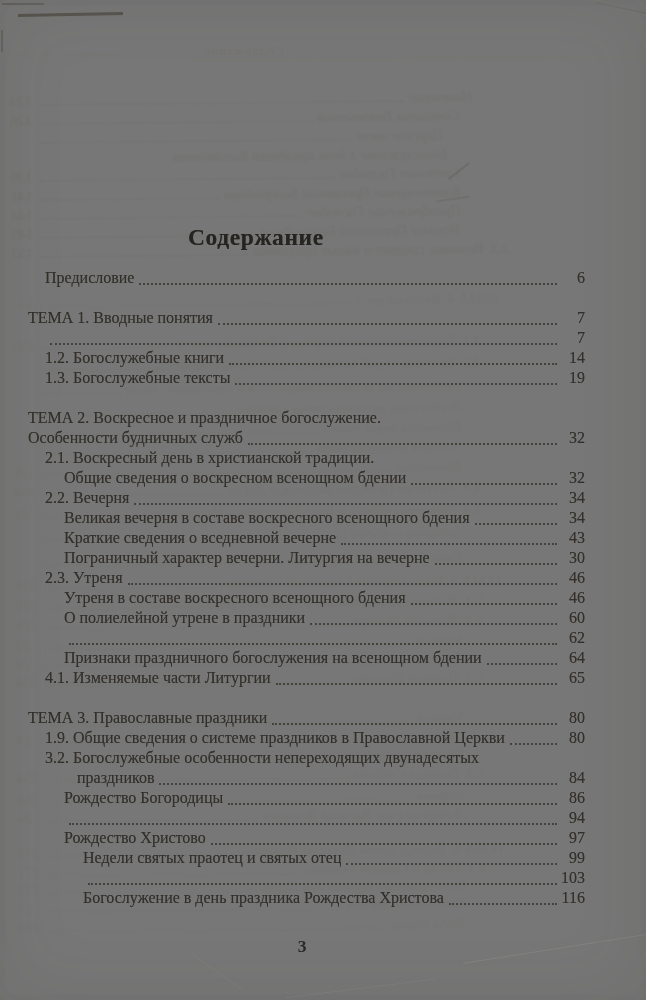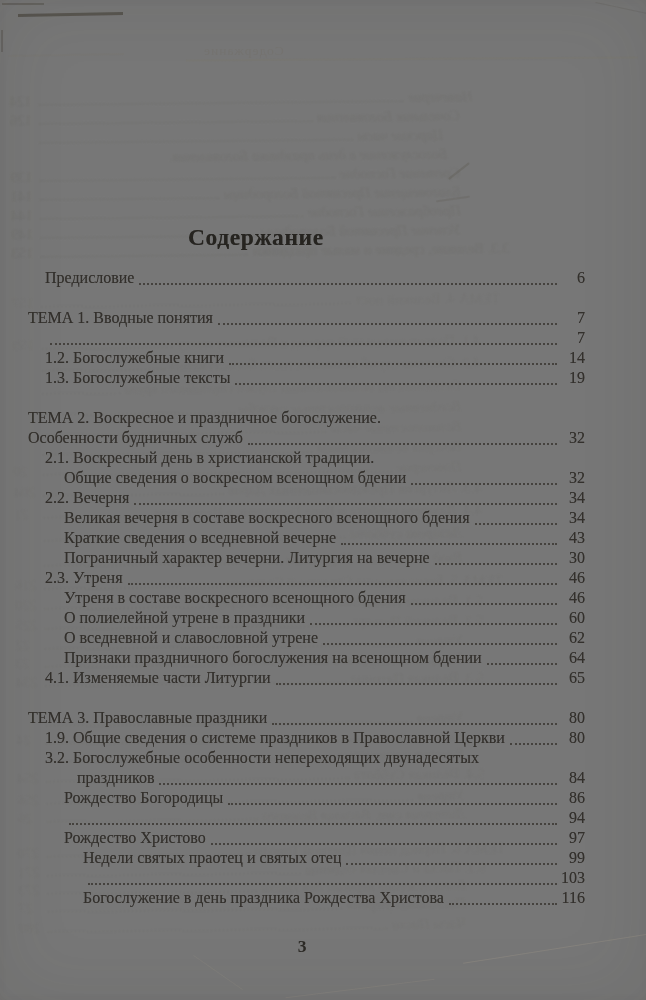--- a/index.html
+++ b/index.html
@@ -331,21 +331,20 @@
         <span class="t">Утреня в составе воскресного всенощного бдения</span>
         <span class="dots"></span>
         <span class="pg">46</span>
       </div>
       <div class="row lv-sub it">
         <span class="t">О полиелейной утрене в праздники</span>
         <span class="dots"></span>
         <span class="pg">60</span>
       </div>
       <div class="row lv-sub it">
-        <span class="t">О вседневной и славословной утрене</span>
         <span class="dots"></span>
         <span class="pg">62</span>
       </div>
       <div class="row lv-sub it">
         <span class="t">Признаки праздничного богослужения на всенощном бдении</span>
         <span class="dots"></span>
         <span class="pg">64</span>
       </div>
       <div class="row lv-item">
         <span class="t">4.1. Изменяемые части Литургии</span>

